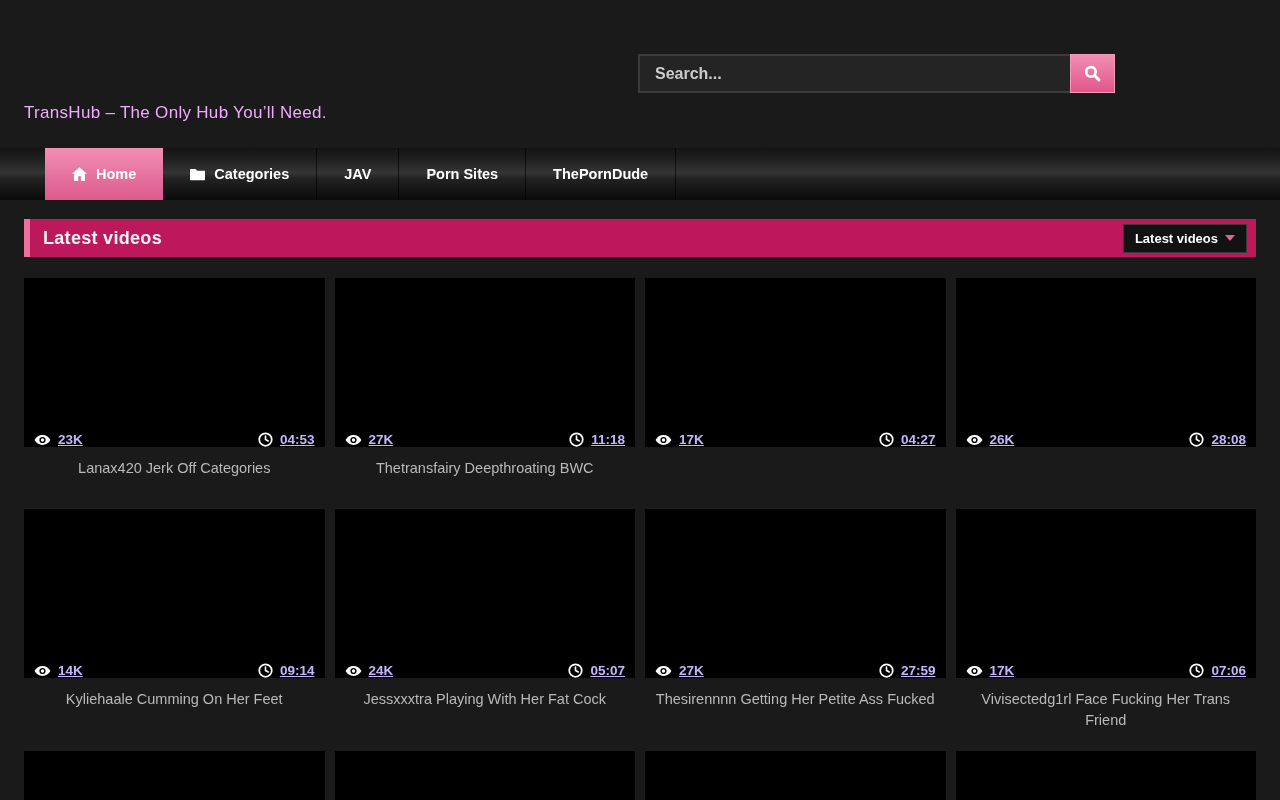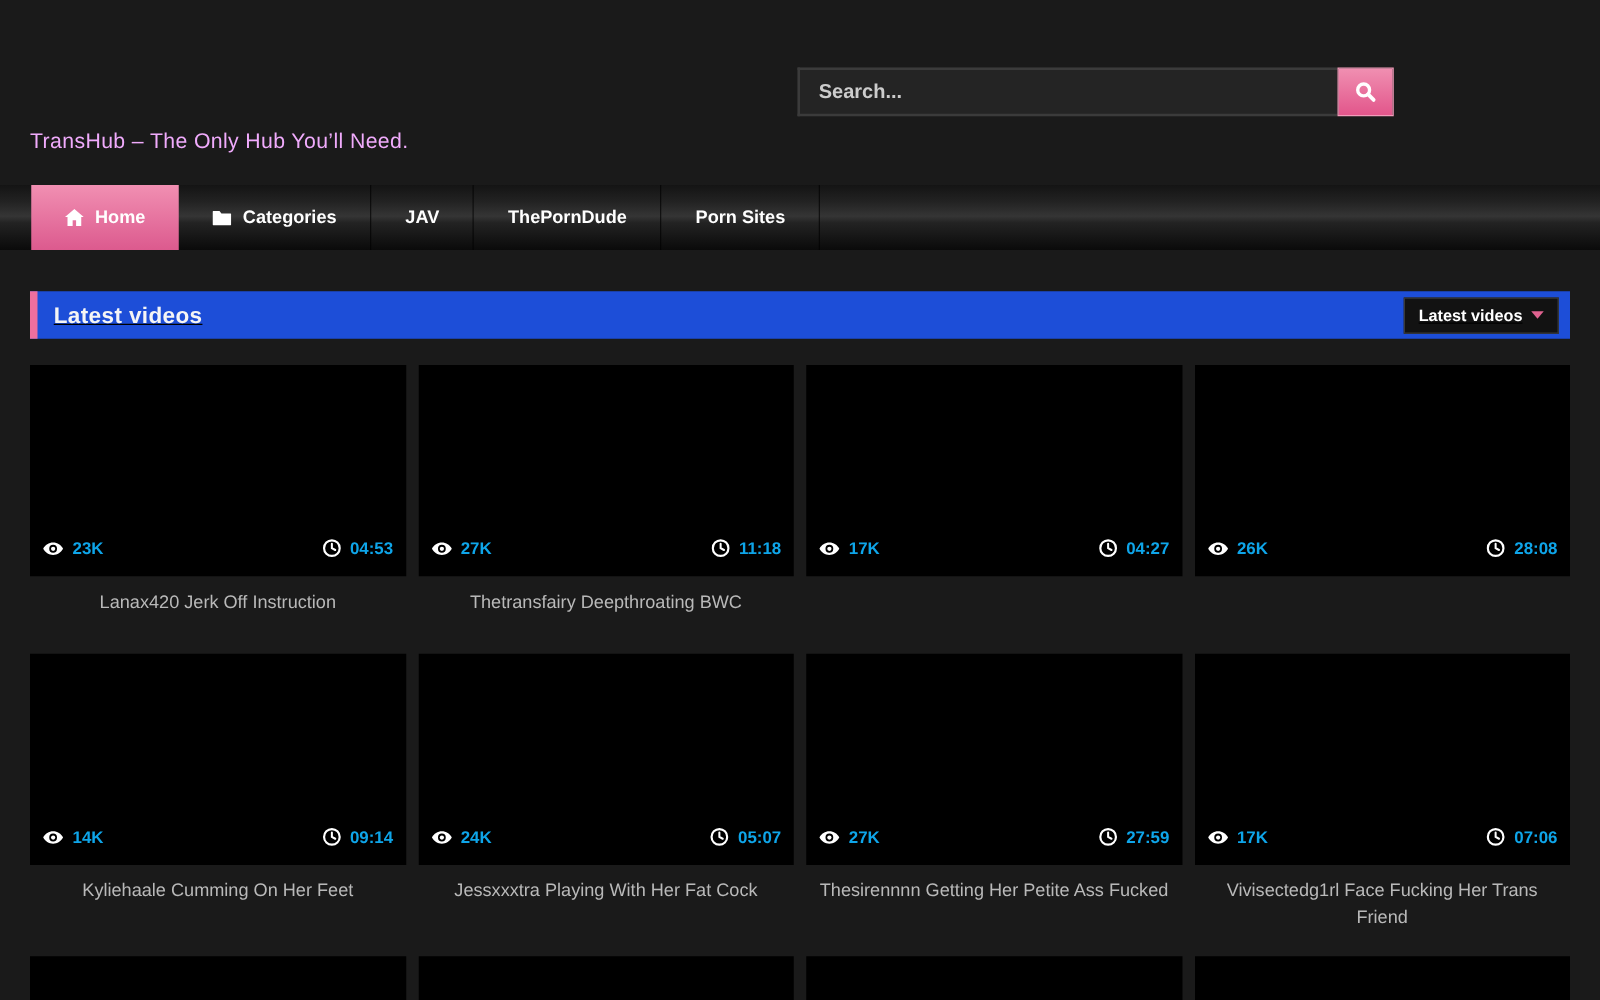--- a/index.html
+++ b/index.html
@@ -40,29 +40,29 @@
   }
   .nav-tab {
     display:flex; align-items:center; gap:9px;
     padding:0 27px; cursor:pointer;
     color:#ffffff; font-size:14.5px; font-weight:600;
     border-right:1px solid rgba(0,0,0,0.65);
   }
   .nav-tab.active {
     background:linear-gradient(180deg,#f18fb2 0%,#dc5a8e 100%);
     border-right:none;
+    margin-left:20px;
   }
   
   .main { padding:0 24px; }
   .section-bar {
-    margin-top:33px; height:38px;
-    background:#1d4ed8; border-left:6px solid #ee6f9e;
+    margin-top:19px; height:38px;
+    background:#be185d; border-left:6px solid #ee6f9e;
     display:flex; align-items:center; justify-content:space-between;
     padding:0 9px 0 13px;
-    text-decoration:underline;
   }
   .section-title { color:#f5f5f5; font-size:18px; font-weight:bold; letter-spacing:0.3px; }
   .sort-btn {
     background:#121212; border:1px solid #3a3a3a;
     color:#ffffff; font-size:13px; font-weight:bold;
     padding:6px 11px; display:flex; align-items:center; gap:7px;
     cursor:pointer; font-family:"Liberation Sans", sans-serif;
   }
   .caret-down {
     width:0; height:0; display:inline-block;
@@ -72,22 +72,22 @@
   
   .grid {
     margin-top:21px;
     display:grid; grid-template-columns:repeat(4,1fr);
     column-gap:10px; row-gap:20px;
   }
   .card { cursor:pointer; }
   .thumb { height:169px; background:#000000; position:relative; }
   .thumb-stats {
     position:absolute; bottom:0; left:0; right:0; height:30px;
-    display:flex; align-items:flex-start; justify-content:space-between;
-    padding:0 10px; color:#0ea5e9; font-size:13.5px; font-weight:bold;
+    display:flex; align-items:flex-end; justify-content:space-between;
+    padding:0 10px; color:#c4b5fd; font-size:13.5px; font-weight:bold;text-decoration:underline;
   }
   .stat { display:flex; align-items:center; gap:7px; }
   .card-title {
     color:#b9b9b9; font-size:14.5px; text-align:center;
     padding:11px 4px 0; line-height:21px; min-height:42px;
   }
   .icon { display:inline-flex; align-items:center; }
 </style>
 </head>
 <body>
@@ -121,24 +121,24 @@
       <svg width="15" height="13" viewBox="0 0 24 20">
           <path d="M1 1h8l2.4 3H23a1 1 0 0 1 1 1v13a1 1 0 0 1-1 1H1a1 1 0 0 1-1-1V2a1 1 0 0 1 1-1z" fill="#ffffff"></path>
         </svg>
     </span>
     <span>Categories</span>
   </div>
   <div class="nav-tab">
     <span>JAV</span>
   </div>
   <div class="nav-tab">
+    <span>Porn Sites</span>
+  </div>
+  <div class="nav-tab">
     <span>ThePornDude</span>
-  </div>
-  <div class="nav-tab">
-    <span>Porn Sites</span>
   </div>
 </div>
 
 <div class="main">
   <div class="section-bar">
     <span class="section-title">Latest videos</span>
     <button class="sort-btn">
       <span>Latest videos</span>
       <span class="caret-down"></span>
     </button>
@@ -161,21 +161,21 @@
           <span class="icon">
             <svg width="15" height="15" viewBox="0 0 24 24">
               <circle cx="12" cy="12" r="10" fill="none" stroke="#ffffff" stroke-width="2.8"></circle>
               <path d="M12 6.5V12l4.3 2.4" fill="none" stroke="#ffffff" stroke-width="2.6" stroke-linecap="round"></path>
             </svg>
           </span>
           <span class="stat-value">04:53</span>
         </span>
       </div>
     </div>
-    <div class="card-title">Lanax420 Jerk Off Instruction</div>
+    <div class="card-title">Lanax420 Jerk Off Categories</div>
   </div>
 
   <div class="card">
     <div class="thumb">
       <div class="thumb-stats">
         <span class="stat">
           <span class="icon">
             <svg width="17" height="12" viewBox="0 0 24 16">
               <path d="M12 1C7.2 1 3 3.8.8 8 3 12.2 7.2 15 12 15s9-2.8 11.2-7C21 3.8 16.8 1 12 1zm0 11.4A4.4 4.4 0 1 1 12 3.6a4.4 4.4 0 0 1 0 8.8z" fill="#ffffff"></path>
               <circle cx="12" cy="8" r="2.4" fill="#ffffff"></circle>

